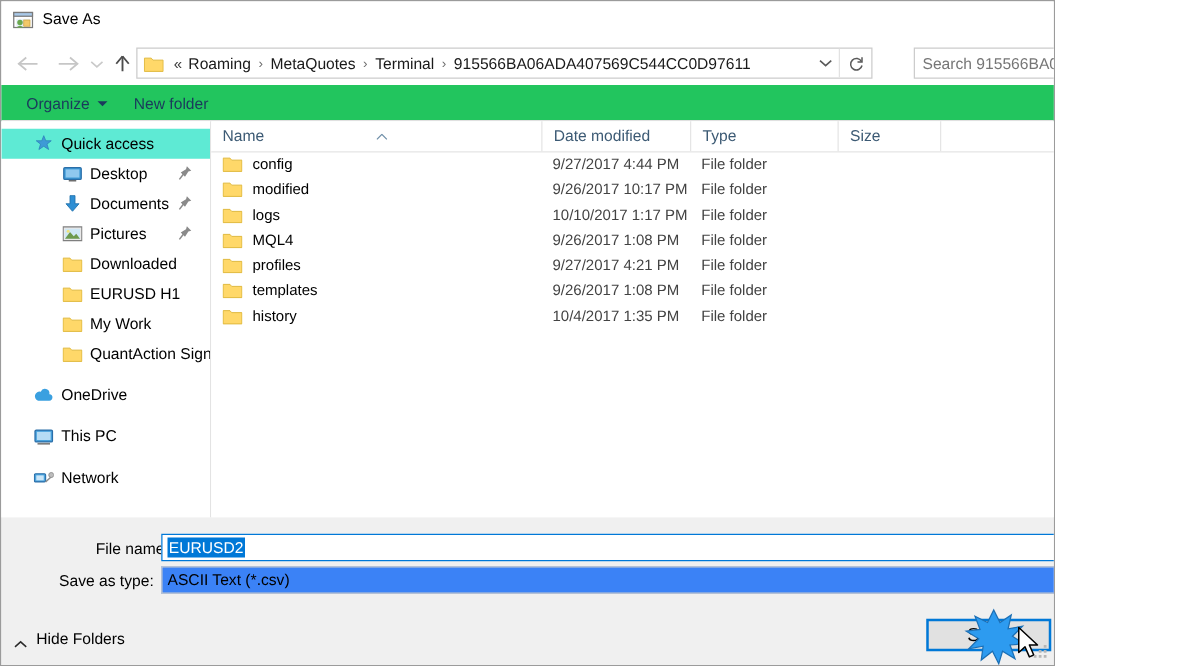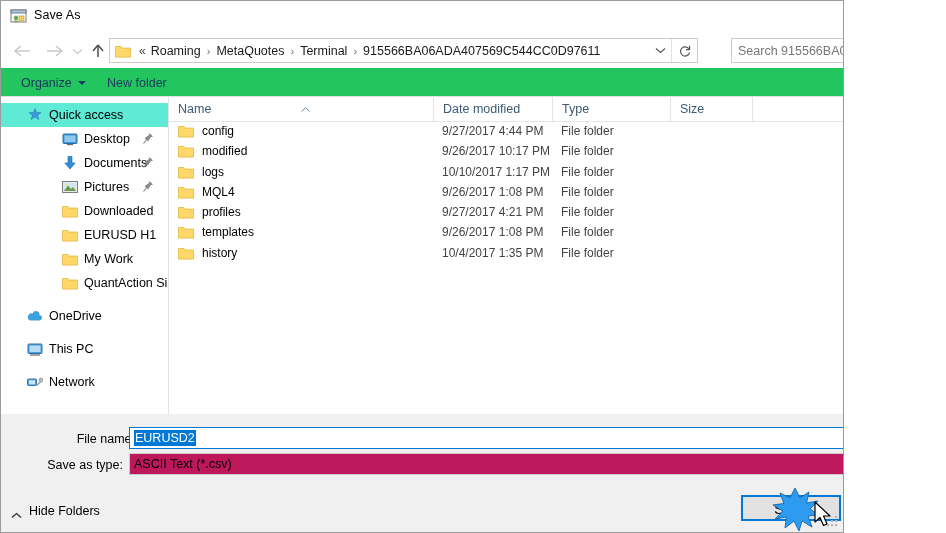--- a/index.html
+++ b/index.html
@@ -221,21 +221,21 @@
     flex: 0 0 auto;
     display: flex; align-items: center; justify-content: center;
   }
   .side-label { margin-left: 6px; }
   .side-pin {
     position: absolute;
     right: 14px; top: 5px;
     width: 12px; height: 13px;
   }
   .lvl0 { padding-left: 25px; }
-  .lvl1 { padding-left: 60px; }
+  .lvl1 { padding-left: 48px; }
   .side-gap { height: 9px; }
 
   
   .filelist {
     position: absolute;
     left: 168px; top: 0;
     width: 778px; height: 317px;
     background: #ffffff;
   }
   .col-headers {
@@ -301,21 +301,21 @@
   .combo-filename {
     left: 128px; top: 426px;
     width: 810px;
     border: 1px solid #0078d7;
     background: #ffffff;
   }
   .combo-savetype {
     left: 128px; top: 452px;
     width: 810px;
     border: 1px solid #cccccc;
-    background: #be185d;
+    background: #3b82f6;
   }
   .combo-value {
     flex: 1 1 auto;
     margin-left: 4px;
     font-size: 12.5px;
     white-space: nowrap;
     overflow: hidden;
   }
   .combo-value.selected-text {
     display: inline-block;

